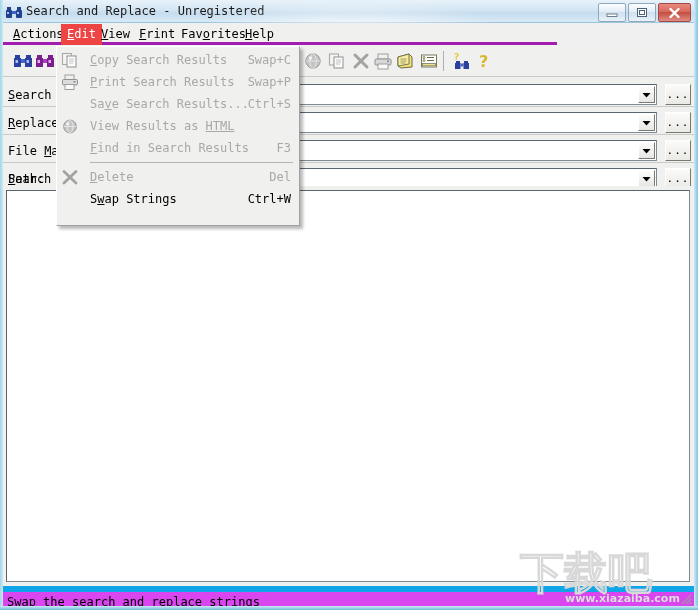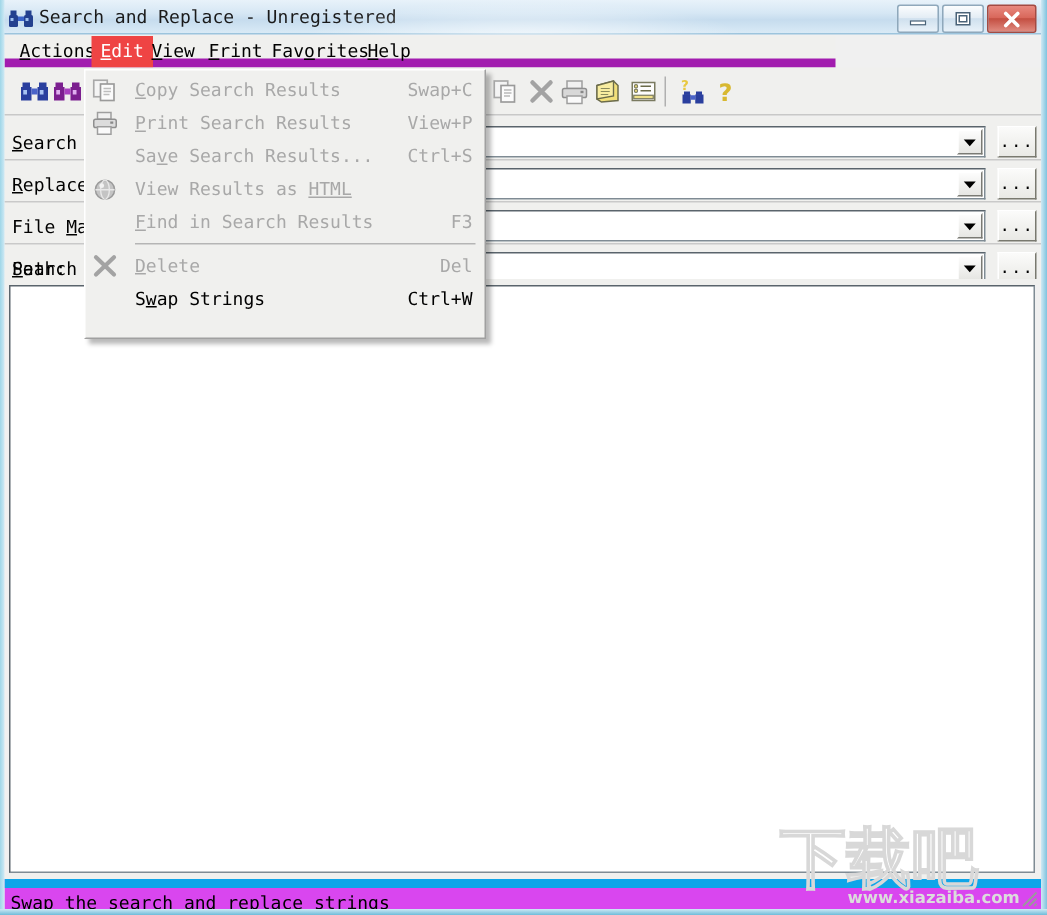--- a/index.html
+++ b/index.html
@@ -86,21 +86,21 @@
     position:absolute; left:0; top:0; width:100%; height:100%;
     display:flex; align-items:center; justify-content:center;
   }
 
   
   #menubar {
     position: absolute;
     left: 3px; top: 24px;
     width: 554px; height: 21px;
     background: #f0f0ee;
-    border-bottom: 6px solid #a21caf;
+    border-bottom: 3px solid #a21caf;
     box-sizing: border-box;
   }
   .menu-item {
     position: absolute;
     top: 0;
     height: 21px;
     line-height: 21px;
     padding: 0 6px;
     font-family: "DejaVu Sans Mono","Liberation Mono",monospace;
     font-size: 12px;
@@ -237,21 +237,21 @@
   #resize-grip {
     position: absolute;
     right: 2px; bottom: 1px;
     width: 14px; height: 14px;
   }
 
   
   #edit-menu {
     position: absolute;
     left: 56px; top: 46px;
-    width: 268px;
+    width: 244px;
     background: #f0f0ee;
     border: 1px solid #a0a0a0;
     border-top-color: #ffffff;
     border-left-color: #ffffff;
     box-shadow: 3px 3px 3px rgba(0,0,0,0.28);
     box-sizing: border-box;
     z-index: 50;
     padding: 2px 0 15px 0;
   }
   #edit-menu-gutter {
@@ -569,21 +569,21 @@
     <div class="mrow disabled">
       <span class="mrow-icon">
         <svg width="18" height="17" viewBox="0 0 18 17">
           <rect x="4" y="1" width="9" height="4.5" fill="#f0f0f0" stroke="#9e9e9e" stroke-width="1"></rect>
           <rect x="1.5" y="5.5" width="15" height="5.5" rx="1.2" fill="#dcdcdc" stroke="#8f8f8f" stroke-width="1"></rect>
           <rect x="4" y="10.5" width="9" height="5" fill="#fafafa" stroke="#9e9e9e" stroke-width="1"></rect>
           <rect x="12.5" y="7" width="2" height="1.5" fill="#888"></rect>
         </svg>
       </span>
       <span class="mrow-label"><span class="ul">P</span>rint Search Results</span>
-      <span class="mrow-accel">View+P</span>
+      <span class="mrow-accel">Swap+P</span>
     </div>
 
     <div class="mrow disabled">
       <span class="mrow-label">Sa<span class="ul">v</span>e Search Results...</span>
       <span class="mrow-accel">Ctrl+S</span>
     </div>
 
     <div class="mrow disabled">
       <span class="mrow-icon">
         <svg width="18" height="17" viewBox="0 0 18 17">

